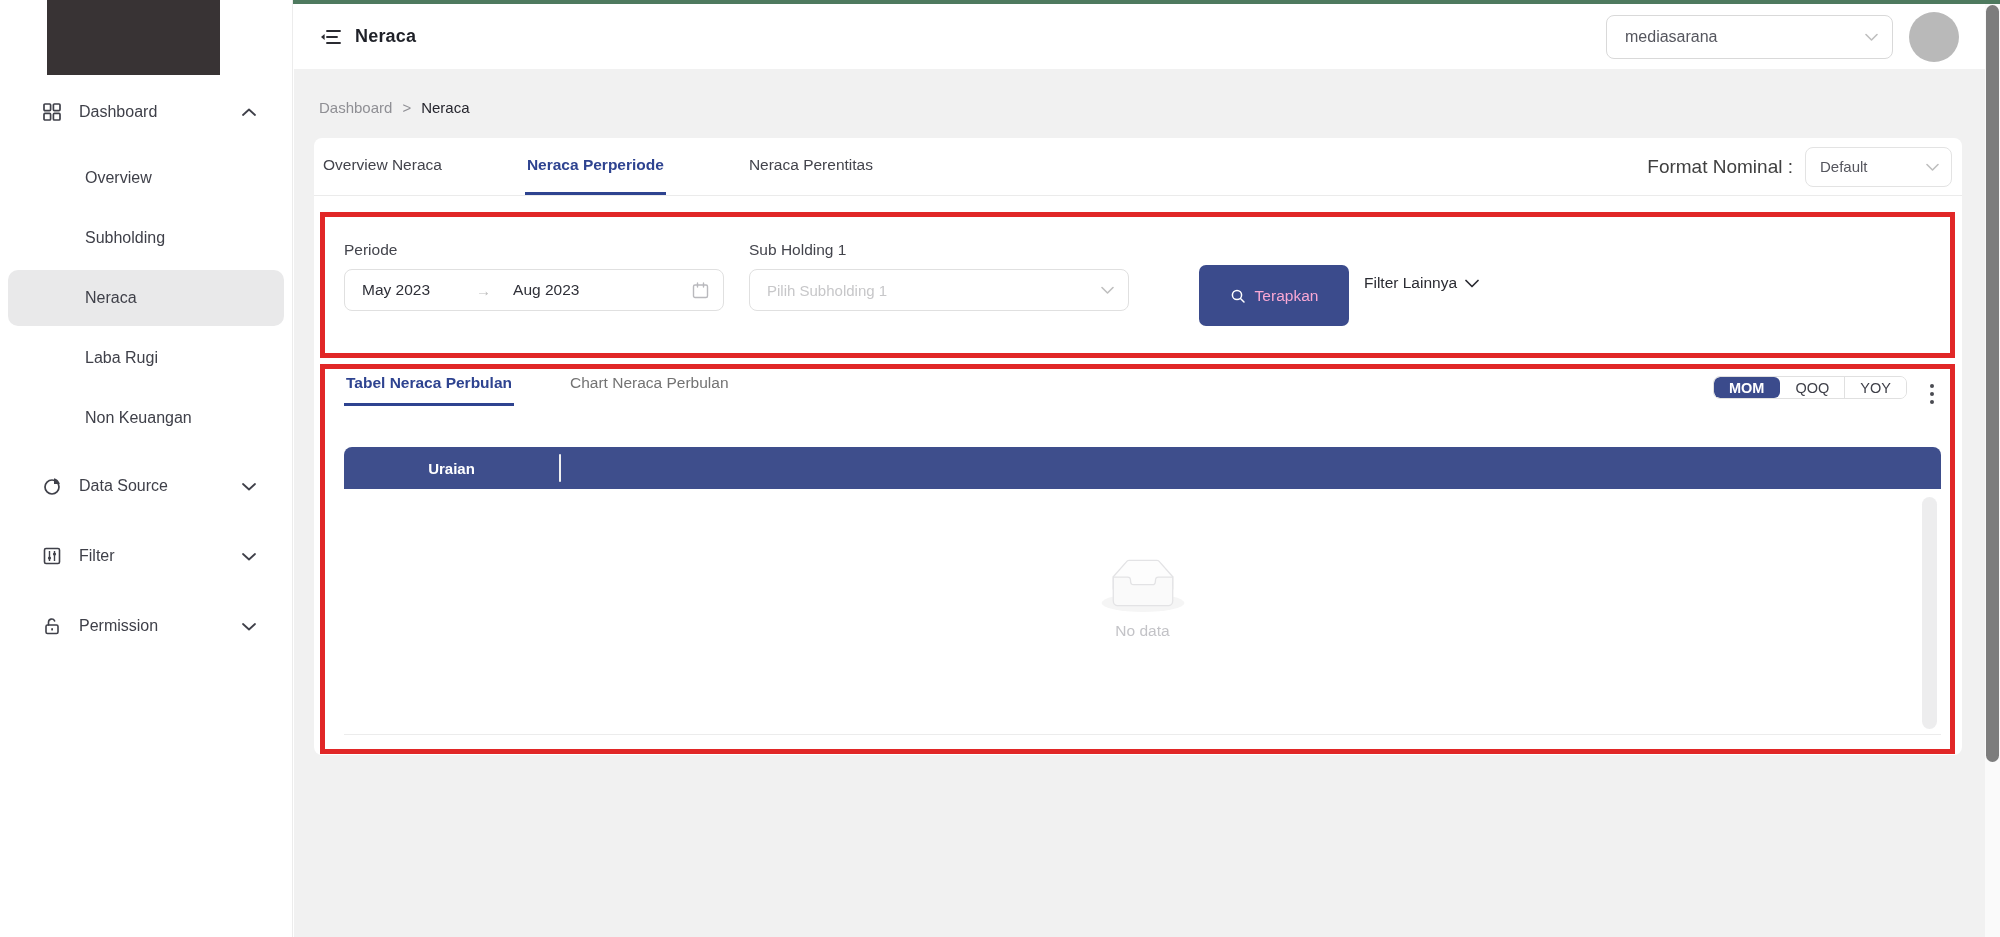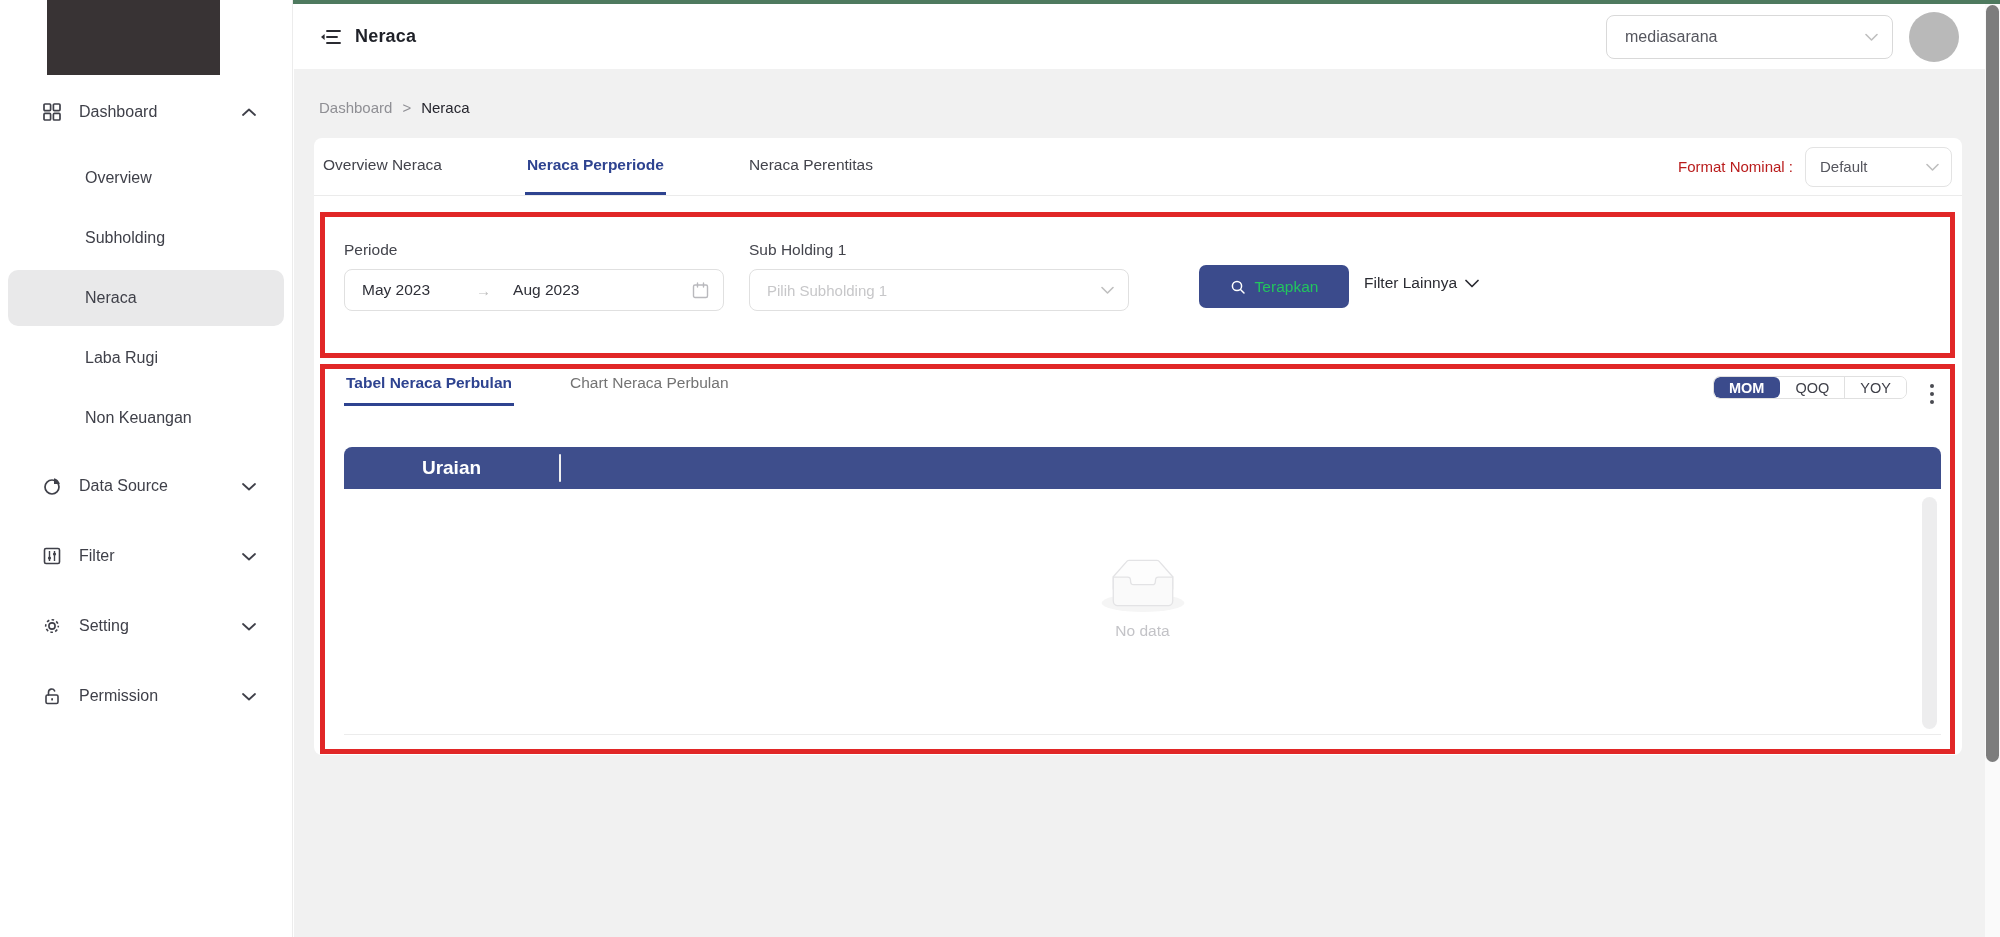--- a/index.html
+++ b/index.html
@@ -38,47 +38,47 @@
   .breadcrumb { position:absolute; left:25px; top:30px; font-size:15px; display:flex; gap:10px; align-items:center; }
   .bc-gray { color:#8f8f94; } .bc-sep { color:#8f8f94; } .bc-cur { color:#26262e; }
 
   .card { position:absolute; left:20px; top:69px; width:1648px; height:617px; background:#ffffff; border-radius:8px; }
 
   
   .tabs-row { height:58px; border-bottom:1px solid #ebebeb; display:flex; align-items:stretch; padding:0 10px 0 7px;gap:32px; }
   .tab { display:flex; align-items:center; font-size:15.5px; color:#43444c; padding:0 2px; margin-right:49px; border-bottom:3px solid transparent; cursor:pointer; }
   .tab.active { color:#2e4390; font-weight:bold; border-bottom-color:#2e4390; }
   .fmt-wrap { margin-left:auto; display:flex; align-items:center; gap:12px; }
-  .fmt-label { font-size:15px; color:#b91c1c; }
+  .fmt-label { font-size:19px; color:#404040; }
   .fmt-select { width:147px; height:40px; border:1px solid #e3e3e3; border-radius:8px; display:flex; align-items:center; padding:0 12px 0 14px; font-size:15px; color:#55565e; background:#fff; cursor:pointer; }
   .fmt-select .sel-chev { margin-left:auto; }
 
   
   .f-label { position:absolute; font-size:15.5px; color:#43444c; }
   .range-input { position:absolute; left:30px; top:131px; width:380px; height:42px; border:1px solid #e0e0e0; border-radius:8px; background:#fff; display:flex; align-items:center; padding:0 14px 0 17px; font-size:15.5px; color:#2f3038; cursor:pointer; }
   .range-input .arrow { color:#bdbdbd; margin:0 22px 0 46px; font-size:15px; }
   .range-input .cal { margin-left:auto; }
   .sel-input { position:absolute; left:435px; top:131px; width:380px; height:42px; border:1px solid #e0e0e0; border-radius:8px; background:#fff; display:flex; align-items:center; padding:0 14px 0 17px; font-size:15px; color:#c7c7c9; cursor:pointer; }
   .sel-input .sel-chev { margin-left:auto; }
-  .apply-btn { position:absolute; left:885px; top:127px; width:150px; height:43px; background:#3b4b8c; border:none; border-radius:7px; color:#22c55e; font-size:15.5px; font-family:"Liberation Sans",sans-serif; display:flex; align-items:center; justify-content:center; gap:9px; cursor:pointer; }
+  .apply-btn { position:absolute; left:885px; top:127px; width:150px; height:61px; background:#3b4b8c; border:none; border-radius:7px; color:#f9a8d4; font-size:15.5px; font-family:"Liberation Sans",sans-serif; display:flex; align-items:center; justify-content:center; gap:9px; cursor:pointer; }
   .more-filter { position:absolute; left:1050px; top:136px; display:flex; align-items:center; gap:8px; font-size:15.5px; color:#2a2b32; cursor:pointer; }
 
   
   .inner-tabs { position:absolute; left:30px; top:228px; display:flex; }
   .itab { font-size:15.5px; padding:8px 2px 11px 2px; margin-right:54px; color:#737373; border-bottom:3px solid transparent; cursor:pointer; }
   .itab.active { color:#2e4390; font-weight:bold; border-bottom-color:#2e4390; }
   .segmented { position:absolute; left:1399px; top:238px; display:flex; border:1px solid #e0e0e0; border-radius:7px; background:#fff; overflow:hidden; height:23px; }
   .seg { padding:0 15px; display:flex; align-items:center; font-size:14.5px; color:#3f4049; border-right:1px solid #e0e0e0; cursor:pointer; background:#fff; }
   .seg:last-child { border-right:none; }
   .seg.active { background:#3b4b8c; color:#fff; font-weight:bold; border-radius:6px; border-right-color:transparent; }
   .kebab { position:absolute; left:1605px; top:240px; width:26px; height:32px; display:flex; flex-direction:column; align-items:center; justify-content:center; gap:4px; cursor:pointer; }
   .kebab i { width:4px; height:4px; border-radius:50%; background:#4a4b52; }
 
   .tbl-header { position:absolute; left:30px; top:309px; width:1597px; height:42px; background:#3e4e8c; border-radius:8px 8px 0 0; display:flex; align-items:center; }
-  .tbl-col1 { width:215px; text-align:center; color:#ffffff; font-weight:bold; font-size:19px; }
+  .tbl-col1 { width:215px; text-align:center; color:#ffffff; font-weight:bold; font-size:15px; }
   .tbl-divider { width:2px; height:28px; background:#f0f0f0; border-radius:1px; }
   .tbl-body { position:absolute; left:30px; top:351px; width:1597px; height:246px; background:#fff; border-bottom:1px solid #ececec; }
   .empty-wrap { position:absolute; left:0; right:0; top:70px; display:flex; flex-direction:column; align-items:center; }
   .empty-text { margin-top:10px; font-size:15.5px; color:#c3c3c7; }
   .inner-scroll { position:absolute; right:4px; top:8px; width:15px; height:232px; background:#ededee; border-radius:8px; }
 
   
   .red-box { position:absolute; border:5px solid #e12727; z-index:20; pointer-events:none; }
   .red-box.b1 { left:320px; top:212px; width:1635px; height:146px; }
   .red-box.b2 { left:320px; top:364px; width:1635px; height:390px; }
@@ -160,34 +160,20 @@
           </svg>
           <span class="lbl">Filter</span>
           <span class="chev">
             <svg width="14" height="9" viewBox="0 0 14 9">
                 <polyline points="1,2 7,7.5 13,2" fill="none" stroke="#3f4049" stroke-width="1.8" stroke-linecap="round" stroke-linejoin="round"></polyline>
               </svg>
           </span>
         </div>
       </div>
 
-      <div class="side-group">
-        <div class="side-row">
-          <svg class="icon20" viewBox="0 0 20 20">
-            <circle cx="10" cy="10" r="3.1" fill="none" stroke="#3f4049" stroke-width="1.6"></circle>
-            <circle cx="10" cy="10" r="6.3" fill="none" stroke="#3f4049" stroke-width="1.6" stroke-dasharray="2.6 2.35" stroke-dashoffset="1.2"></circle>
-          </svg>
-          <span class="lbl">Setting</span>
-          <span class="chev">
-            <svg width="14" height="9" viewBox="0 0 14 9">
-                <polyline points="1,2 7,7.5 13,2" fill="none" stroke="#3f4049" stroke-width="1.8" stroke-linecap="round" stroke-linejoin="round"></polyline>
-              </svg>
-          </span>
-        </div>
-      </div>
 
       <div class="side-group">
         <div class="side-row">
           <svg class="icon20" viewBox="0 0 20 20">
             <rect x="4" y="9" width="12" height="8.5" rx="1.5" fill="none" stroke="#3f4049" stroke-width="1.6"></rect>
             <path d="M6.5 9 V6.2 a3.2 3.2 0 0 1 6.1-1.3" fill="none" stroke="#3f4049" stroke-width="1.6" stroke-linecap="round"></path>
             <rect x="9.2" y="12" width="1.8" height="2.6" rx="0.9" fill="#3f4049"></rect>
           </svg>
           <span class="lbl">Permission</span>
           <span class="chev">

